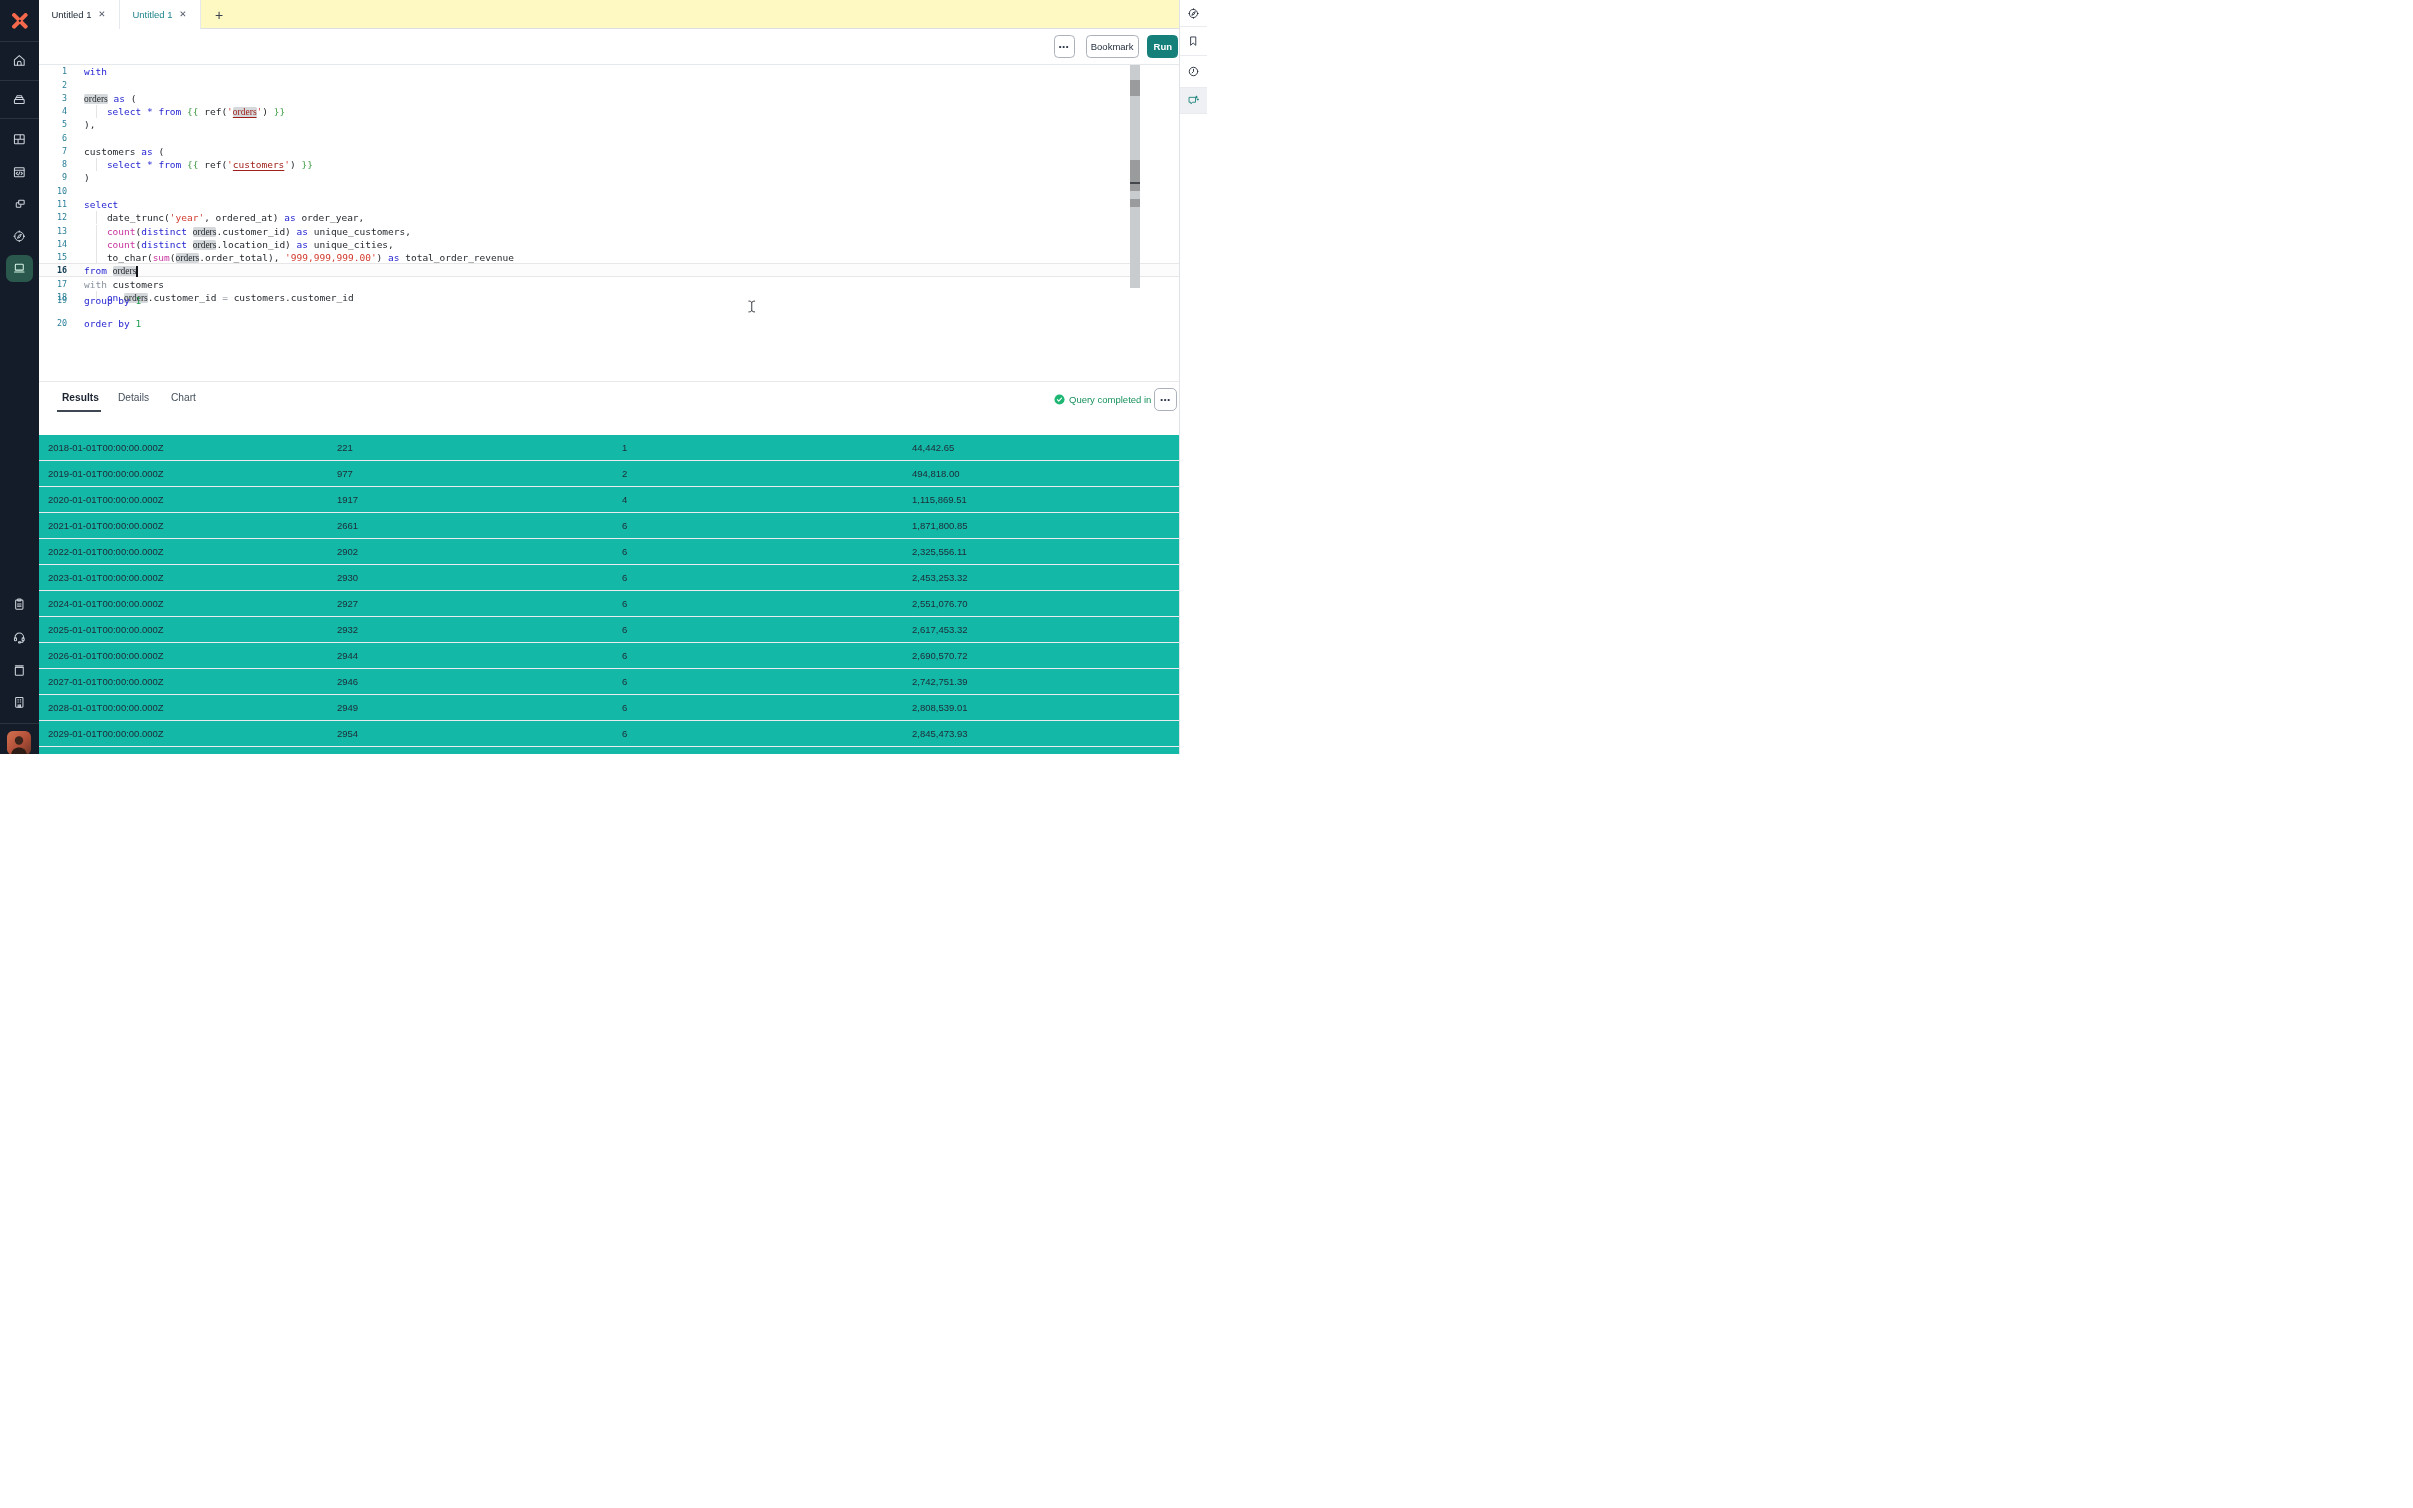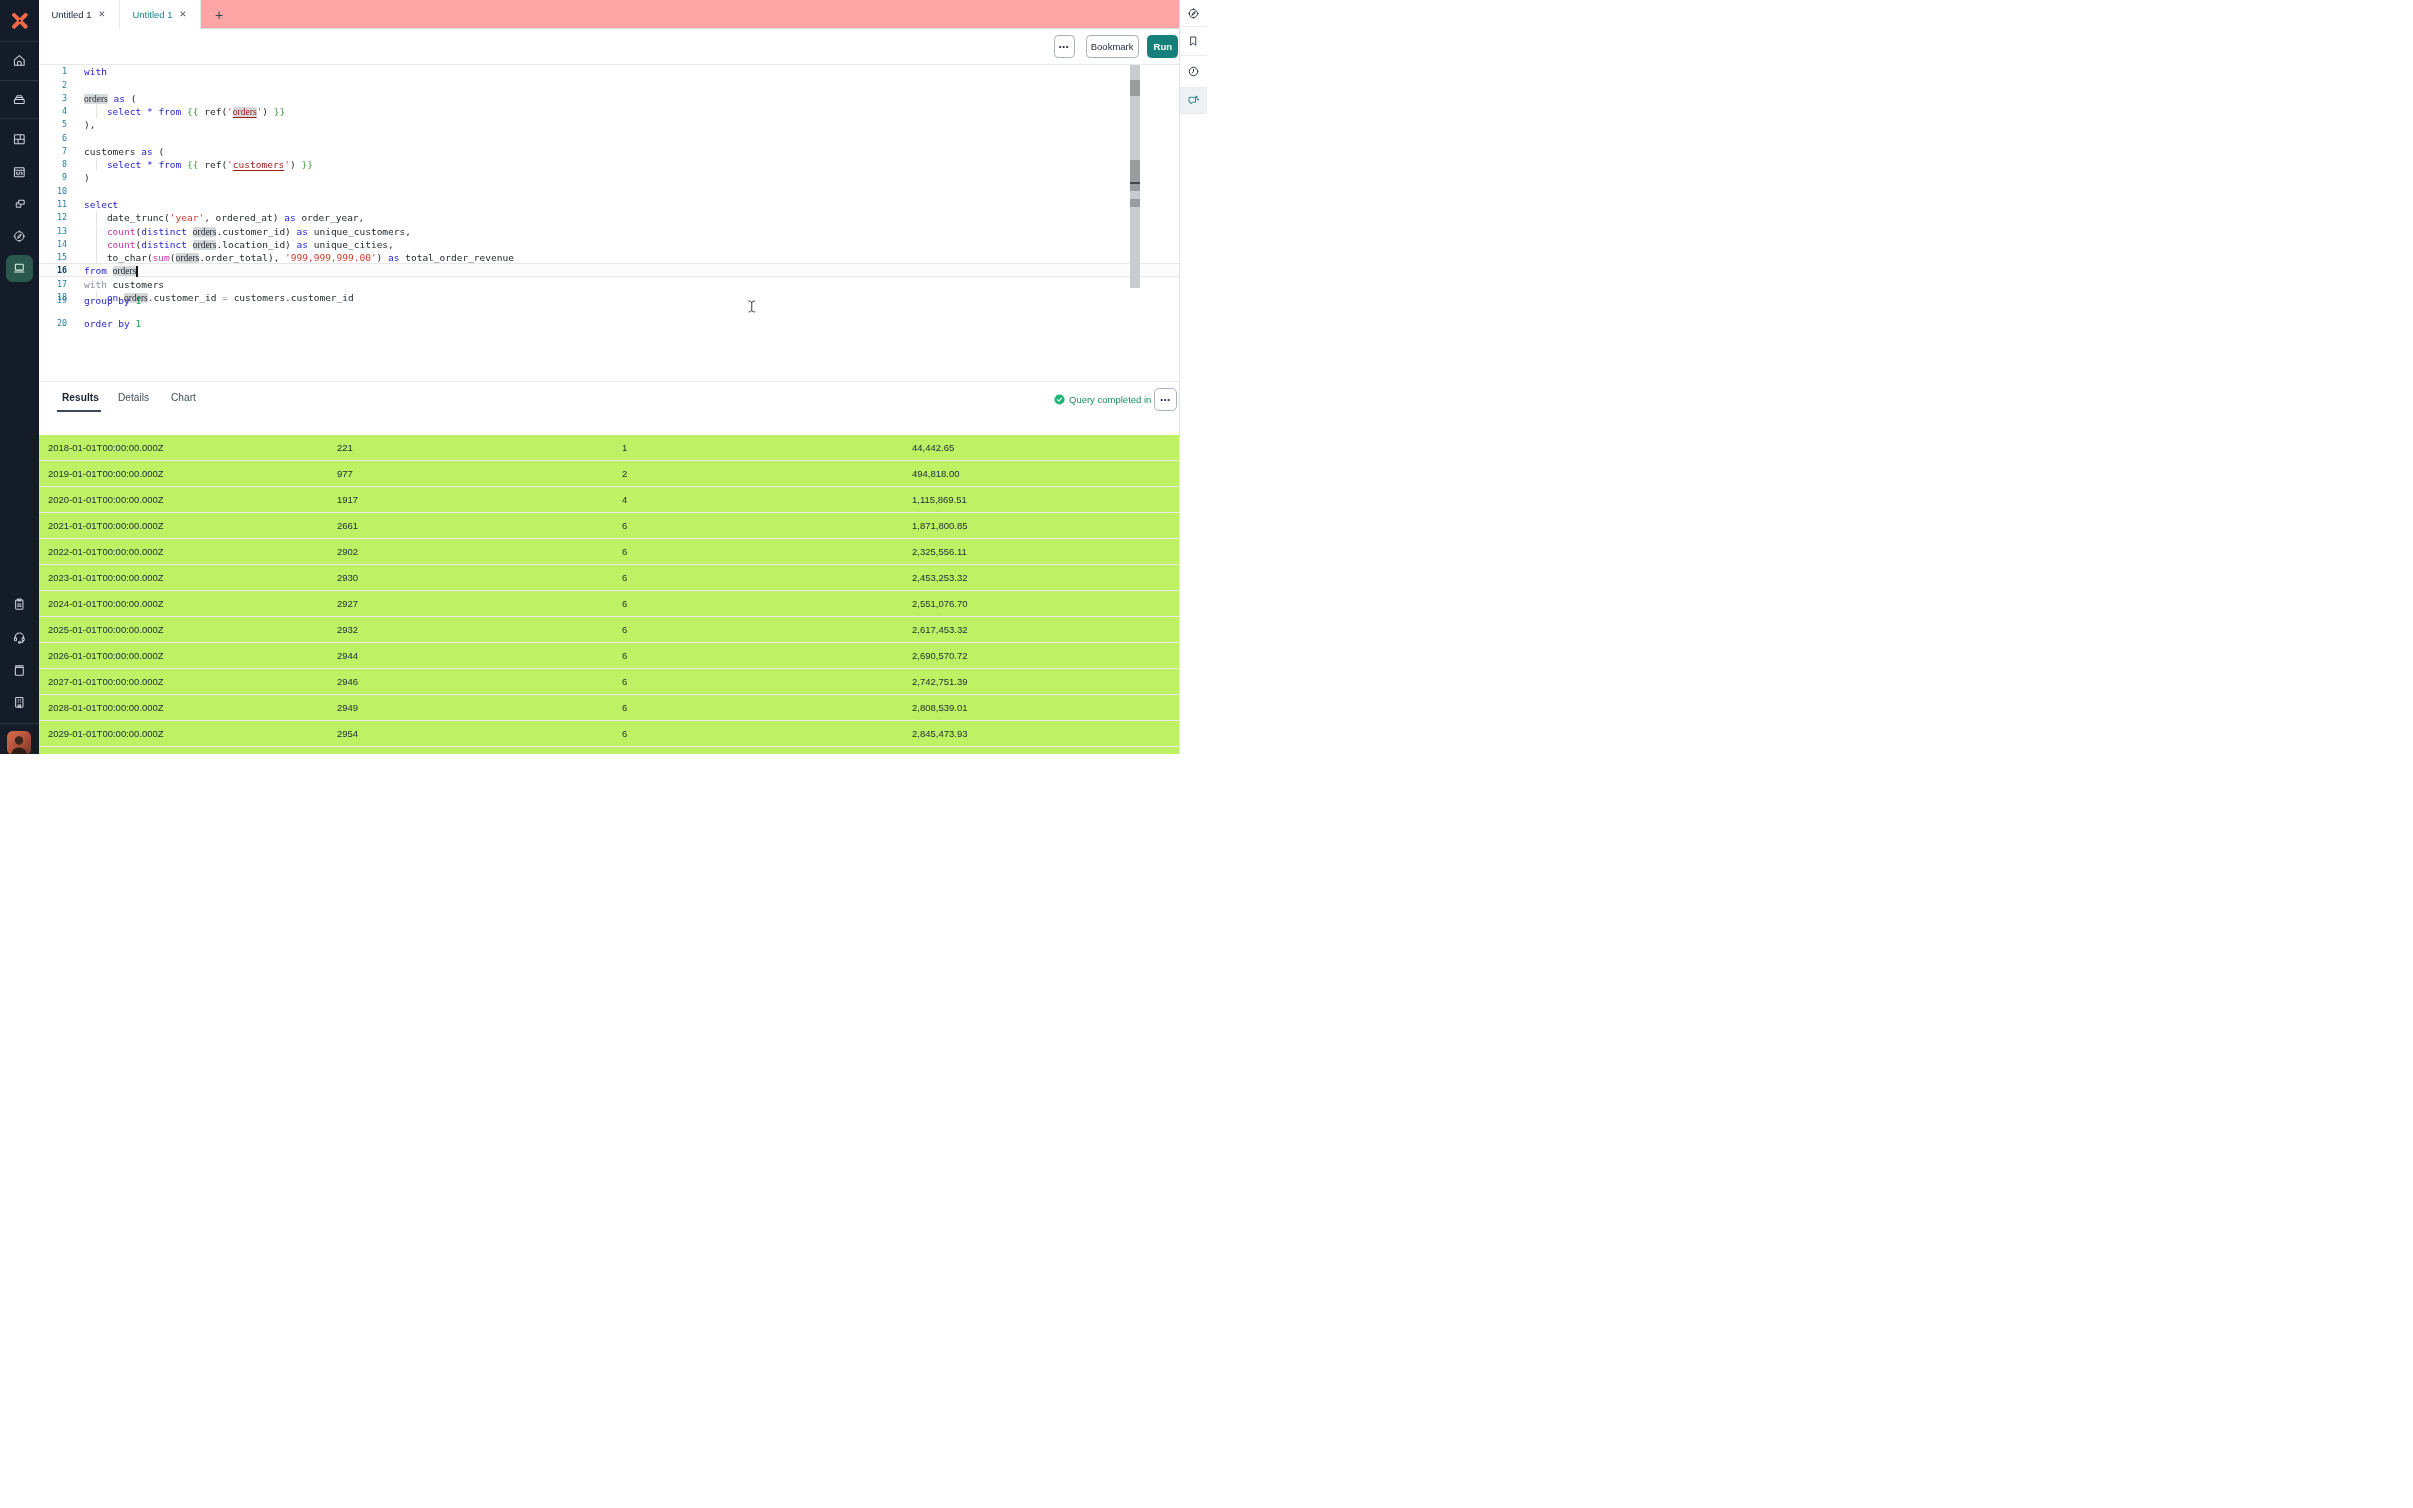--- a/index.html
+++ b/index.html
@@ -10,21 +10,21 @@
   
   #sidebar { position:absolute; left:0; top:0; width:39px; height:754px; background:#141c29; z-index:5; }
   .sb-block { position:absolute; left:0; width:39px; display:flex; align-items:center; justify-content:center; color:#cdd4dc; cursor:pointer; }
   .sb-sep { position:absolute; left:0; width:39px; height:0; border-top:0.7px solid rgba(255,255,255,.10); }
   .sb-active-pill { position:absolute; left:5.8px; width:27px; height:27px; border-radius:6.6px; background:#2b584c; display:flex; align-items:center; justify-content:center; color:#d8f3e8; cursor:pointer; }
   .sb-block svg, .sb-active-pill svg { display:block; }
   #avatar { position:absolute; left:7.3px; top:731px; width:24px; height:24px; border-radius:5.8px; overflow:hidden; cursor:pointer;
     background:linear-gradient(135deg,#d2714f 0%,#b04f38 55%,#6e3526 100%); }
 
   
-  #tabbar { position:absolute; left:39px; top:0; width:1140px; height:29px; background:#fca5a5; border-bottom:0.7px solid #dcdfe4; }
+  #tabbar { position:absolute; left:39px; top:0; width:1140px; height:29px; background:#fef9c3; border-bottom:0.7px solid #dcdfe4; }
   .wtab { position:absolute; top:0; height:29px; display:flex; align-items:center; padding:0 9.5px 0 12.4px; gap:6.6px; border-right:0.7px solid #e5e8ec; cursor:pointer; background:#fff; }
   .wtab .lbl { font-size:9.5px; }
   .wtab .x { font-size:8.7px; color:#57616e; cursor:pointer; line-height:1; }
   #newtab { position:absolute; left:169px; top:0; width:22px; height:29px; display:flex; align-items:center; justify-content:center; font-size:14px; color:#39424e; cursor:pointer; }
 
   
   #celltoolbar { position:absolute; left:39px; top:29px; width:1140px; height:36px; background:#fff; border-bottom:0.7px solid #e6e9ec;
     display:flex; align-items:center; justify-content:flex-end; gap:0; padding-right:0.7px; }
   .btn { height:23px; border-radius:4.4px; border:0.7px solid #aab1bb; background:#fff; display:flex; align-items:center; justify-content:center; font-size:9.5px; color:#273142; cursor:pointer; }
   #btn-more { width:21px; letter-spacing:0.7px; font-size:8px; }
@@ -56,21 +56,21 @@
   .rtab { position:absolute; top:0; height:31px; display:flex; align-items:center; font-size:10.2px; color:#45505c; cursor:pointer; }
   .rtab.active { color:#1b2430; font-weight:bold; }
   #rtab-underline { position:absolute; left:18px; top:28px; width:44px; height:2.2px; background:#3f4752; }
   #status-check { position:absolute; left:1015px; top:11.7px; width:11px; height:11px; }
   #status-text { position:absolute; left:1030px; top:11.7px; font-size:9.5px; color:#17915d; }
   #results-more { position:absolute; left:1115px; top:5.5px; width:23px; height:23px; }
 
   #tbl-head { position:absolute; left:0; top:31px; width:1140px; height:22px; background:#f7f8fa; border-bottom:0.7px solid #e0e4e8; }
   .th { position:absolute; top:0; line-height:22px; font-size:8.4px; font-weight:bold; letter-spacing:0.3px; color:#69747f; cursor:pointer; }
   #tbl-body { position:absolute; left:0; top:53px; width:1140px; }
-  .tr { position:relative; width:1140px; height:26px; border-bottom:0.7px solid #eaecef; background:#bef264;padding-left:44px; }
+  .tr { position:relative; width:1140px; height:26px; border-bottom:0.7px solid #eaecef; background:#14b8a6;padding-left:44px; }
   .td { position:absolute; top:0; line-height:26px; font-size:9.5px; color:#1e2936; }
   .c0 { left:9px; } .c1 { left:298px; } .c2 { left:583px; } .c3 { left:873px; }
 
   
   #rightbar { position:absolute; left:1179px; top:0; width:28px; height:754px; background:#fff; border-left:0.7px solid #dfe3e8; }
   .rb-block { position:absolute; left:0; width:27px; display:flex; align-items:center; justify-content:center; color:#232c3b; border-bottom:0.7px solid #e9ebef; cursor:pointer; }
   .rb-block.teal { color:#167f79; background:#eef0f3; }
 
   
   #mouse-ibeam { position:absolute; left:747px; top:300px; width:9.5px; height:13px; pointer-events:none; z-index:9; }

